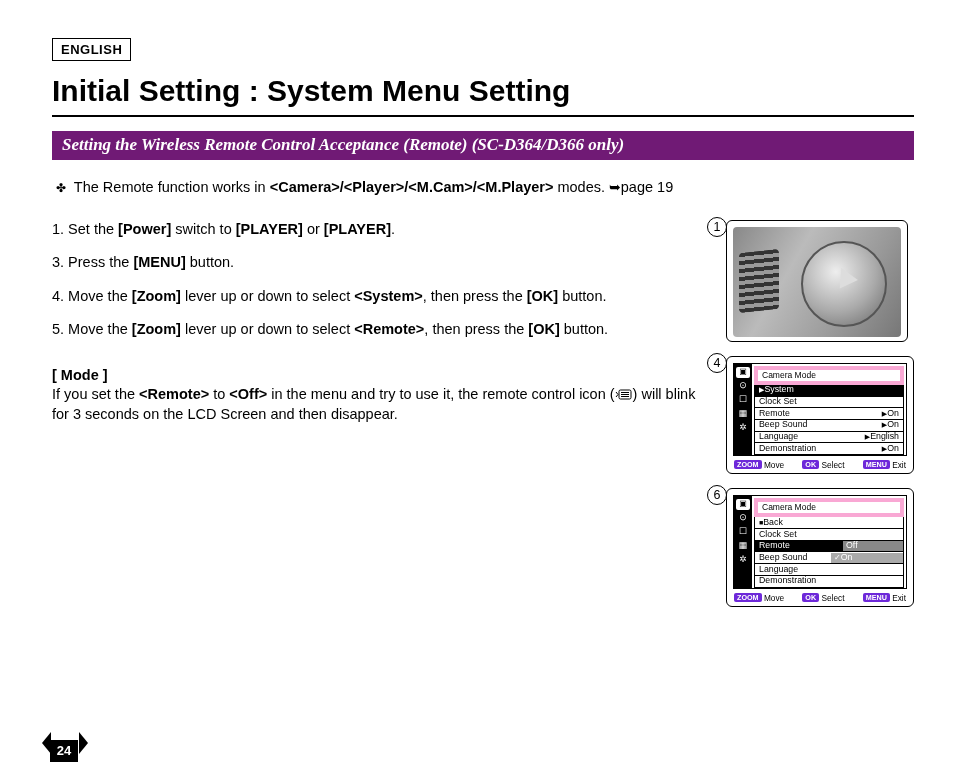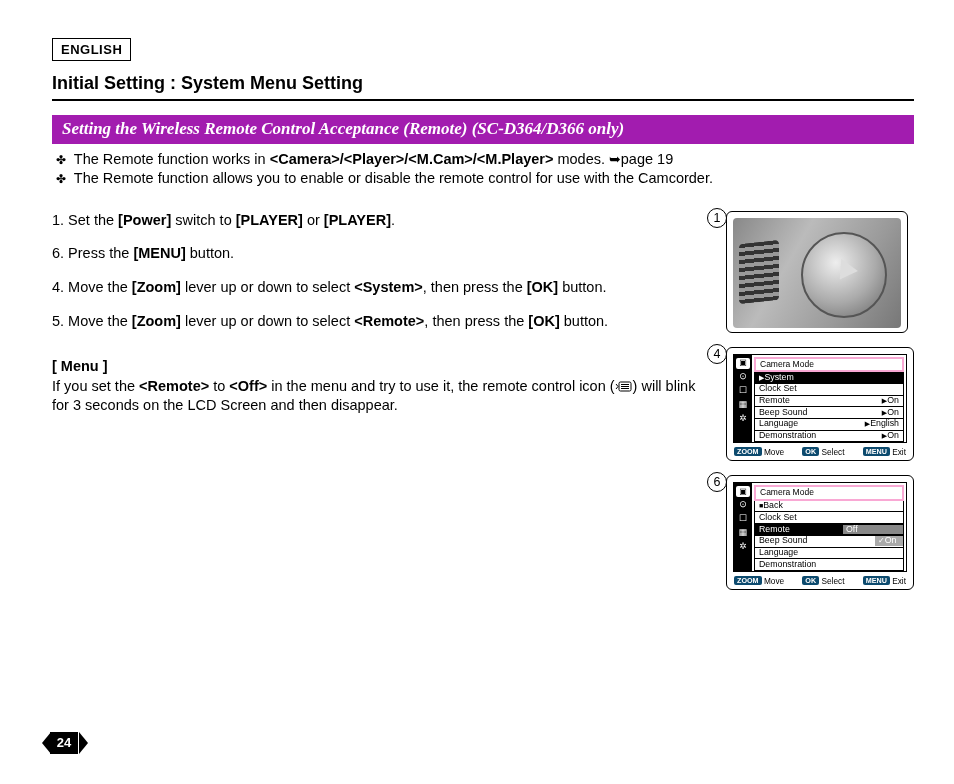--- a/index.html
+++ b/index.html
@@ -15,38 +15,38 @@
   }
   .lang-box {
     border: 1.5px solid #000;
     display: inline-block;
     padding: 2px 8px 1px 8px;
     font-weight: bold;
     font-size: 13px;
     letter-spacing: 0.5px;
   }
   h1 {
-    font-size: 18px;
+    font-size: 30px;
     font-weight: bold;
     margin-top: 10px;
     border-bottom: 2.5px solid #000;
     padding-bottom: 4px;
   }
   .section-bar {
-    background: #a21caf;
+    background: #701a75;
     color: #fff;
     font-weight: bold;
     font-style: italic;
     font-family: "Times New Roman", serif;
     font-size: 17px;
     padding: 3px 10px;
     margin-top: 14px;
   }
   .intro {
-    margin-top: 6px;
+    margin-top: 18px;
     padding-left: 4px;
     font-size: 14.5px;
   }
   .intro p { margin-bottom: 0px; }
   .diamond { font-size: 12px; margin-right: 4px; }
   .arrow-ref { font-size: 14px; }
 
   .main-cols {
     display: flex;
     margin-top: 22px;
@@ -158,21 +158,21 @@
   }
   .lcd-list {
     flex: 1;
     display: flex;
     flex-direction: column;
     border-left:none;
   }
   .lcd-title {
     text-align: left;
     padding: 1px 4px;
-    border: 2px solid #f9a8d4;
+    border: 4px solid #f9a8d4;
     margin: 2px 2px 0 2px;
     font-size:8.5px;
   }
   .lcd-row {
     display: flex;
     justify-content: space-between;
     padding: 0.5px 4px;
     margin: 0 2px;
     border: 1px solid #000;
     border-top: none;
@@ -183,21 +183,21 @@
   .check { font-size:8px; }
 
   .lcd-footer {
     display: flex;
     justify-content: space-between;
     font-size: 8.3px;
     margin-top: 4px;
     padding: 0 1px;
   }
   .pill {
-    background: #0c4a6e; color: #fff;
+    background: #6d28d9; color: #fff;
     padding: 0 3px;
     border-radius: 2px;
     font-size: 7.2px;
     font-weight: bold;
     vertical-align: 1px;
   }
 
   
   .rc-icon {
     display:inline-block;width:18px;height:11px;
@@ -205,21 +205,21 @@
   }
 
   
   .page-badge {
     position:absolute;
     left:44px;
     bottom:30px;
     width:44px;height:22px;
   }
   .page-badge .box{
-    position:absolute;left:6px;top:0;width:28px;height:22px;
+    position:absolute;left:6px;top:8px;width:28px;height:22px;
     background:#000;color:#fff;text-align:center;
     line-height:22px;font-weight:bold;font-size:13px;
   }
   .page-badge .triL{
     position:absolute;left:-2px;top:0;width:0;height:0;
     border-top:11px solid transparent;border-bottom:11px solid transparent;
     border-right:9px solid #000;
   }
   .page-badge .triR{
     position:absolute;right:0;top:0;width:0;height:0;
@@ -235,44 +235,40 @@
 <div class="lang-box">ENGLISH</div>
 
 <h1>Initial Setting : System Menu Setting</h1>
 
 <div class="section-bar">Setting the Wireless Remote Control Acceptance (Remote) (SC-D364/D366 only)</div>
 
 <div class="intro">
   <p>
     <span class="diamond">✤</span>
     <span>The Remote function works in </span><b>&lt;Camera&gt;/&lt;Player&gt;/&lt;M.Cam&gt;/&lt;M.Player&gt;</b><span> modes. </span><span class="arrow-ref">➥</span><span>page 19</span>
-  </p>
-  <p>
-    <span class="diamond">✤</span>
-    <span>The Remote function allows you to enable or disable the remote control for use with the Camcorder.</span>
   </p>
 </div>
 
 <div class="main-cols">
   <div class="steps">
     <p>
       <span>1. Set the </span><b>[Power]</b><span> switch to </span><b>[PLAYER]</b><span> or </span><b>[PLAYER]</b><span>.</span>
     </p>
     <p>
-      <span>6. Press the </span><b>[MENU]</b><span> button.</span>
+      <span>3. Press the </span><b>[MENU]</b><span> button.</span>
     </p>
     <p>
       <span>4. Move the </span><b>[Zoom]</b><span> lever up or down to select </span><b>&lt;System&gt;</b><span>, then press the </span><b>[OK]</b><span> button.</span>
     </p>
     <p>
       <span>5. Move the </span><b>[Zoom]</b><span> lever up or down to select </span><b>&lt;Remote&gt;</b><span>, then press the </span><b>[OK]</b><span> button.</span>
     </p>
 
     <div class="note-block">
-      <div class="hdr">[ Menu ]</div>
+      <div class="hdr">[ Mode ]</div>
       <div>
         <span>If you set the </span><b>&lt;Remote&gt;</b><span> to </span><b>&lt;Off&gt;</b><span> in the menu and try to use it, the remote control icon (</span><svg class="rc-icon" viewBox="0 0 18 11">
             <rect x="4" y="1" width="12" height="9" rx="1.5" fill="none" stroke="#000" stroke-width="1"></rect>
             <line x1="6" y1="3.5" x2="14" y2="3.5" stroke="#000" stroke-width="1"></line>
             <line x1="6" y1="5.5" x2="14" y2="5.5" stroke="#000" stroke-width="1"></line>
             <line x1="6" y1="7.5" x2="14" y2="7.5" stroke="#000" stroke-width="1"></line>
             <path d="M1 3 L3 5.5 L1 8" fill="none" stroke="#000" stroke-width="1"></path>
           </svg><span>) will blink for 3 seconds on the LCD Screen and then disappear.</span>
       </div>
     </div>
@@ -358,21 +354,21 @@
                 <span></span>
               </div>
             <div class="lcd-row inv" style="padding-right:0;">
               <span>Remote</span>
               <span style="display:flex;flex-direction:column;width:60px;">
                 <span class="optoff" style="background:#888;padding:0 3px;">Off</span>
               </span>
             </div>
             <div class="lcd-row" style="padding-right:0;">
               <span>Beep Sound</span>
-              <span style="display:flex;width:28px;">
+              <span style="display:flex;width:72px;">
                 <span class="opton" style="background:#aaa;color:#fff;padding:0 3px;flex:1;"><span class="check">✓</span><span>On</span></span>
               </span>
             </div>
             <div class="lcd-row">
                 <span>Language</span>
                 <span></span>
               </div>
             <div class="lcd-row">
                 <span>Demonstration</span>
                 <span></span>

